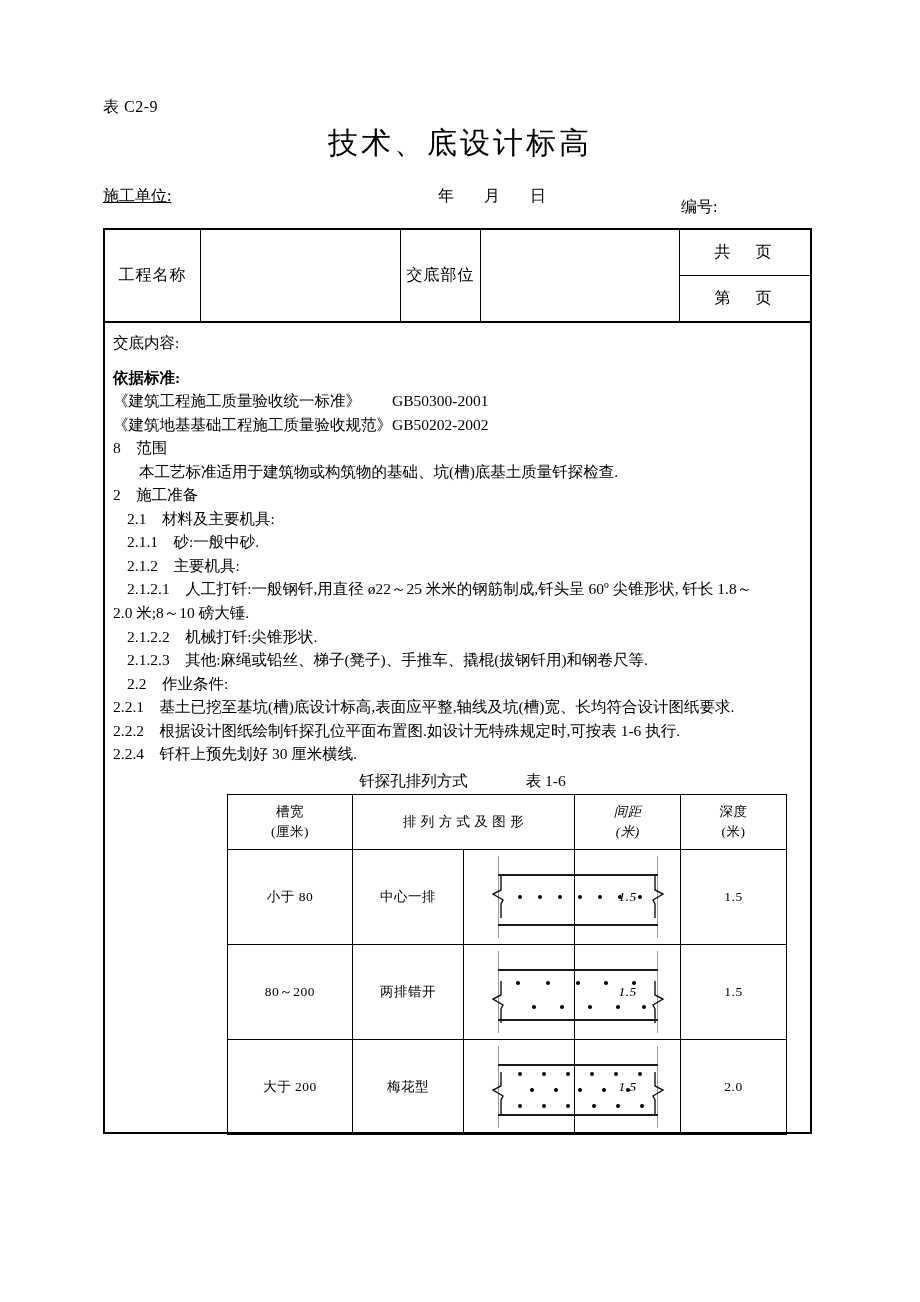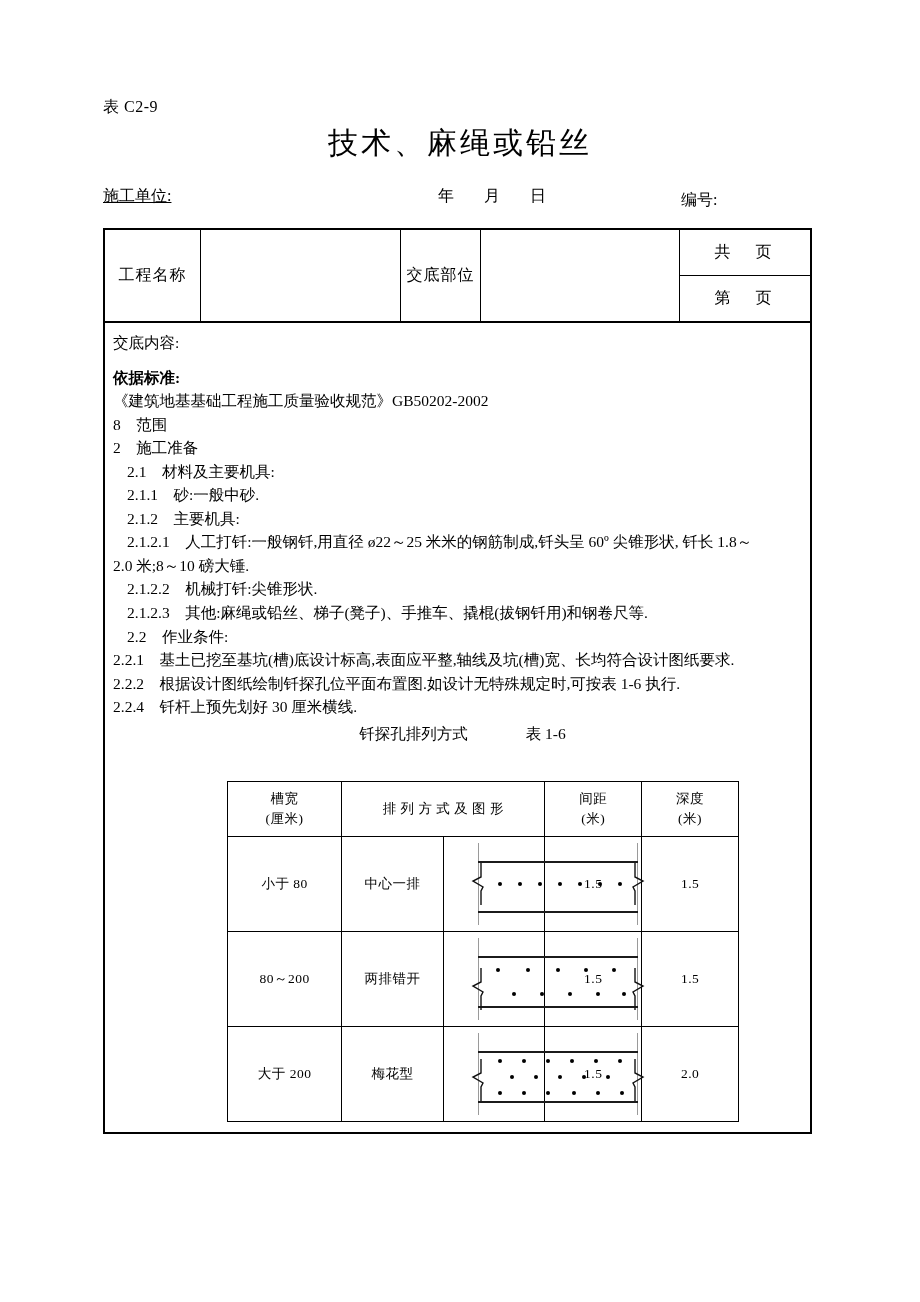--- a/index.html
+++ b/index.html
@@ -46,21 +46,21 @@
     position: absolute;
     left: 103px;
     top: 186px;
     width: 710px;
     height: 24px;
     font-size: 16px;
   }
   .meta-unit { position: absolute; left: 0; top: 0; text-decoration: underline; }
   .meta-date { position: absolute; left: 335px; top: 0; letter-spacing: 1px; }
   .meta-date span { display: inline-block; width: 46px; }
-  .meta-num  { position: absolute; left: 578px; top: 4px; }
+  .meta-num  { position: absolute; left: 578px; top: 11px; }
 
   
   .outer {
     position: absolute;
     left: 103px;
     top: 228px;
     width: 709px;
     height: 906px;
     border: 2px solid #000;
     box-sizing: border-box;
@@ -129,41 +129,41 @@
     font-size: 15.5px;
     margin-top: 3px;
     margin-bottom: 2px;
     padding-left: 10px;
   }
   .tbl-caption .cap-no { display: inline-block; margin-left: 58px; }
 
   .inner {
     position: absolute;
     left: 122px;
-    top: 551px;
-    width: 512px;
+    top: 564px;
+    width: 560px;
     border-collapse: collapse;
     table-layout: fixed;
   }
   .inner td {
     border: 1px solid #000;
     font-size: 13.5px;
     text-align: center;
     vertical-align: middle;
     padding: 0;
     letter-spacing: 0.5px;
   }
   .inner .hd {
     height: 54px;
     line-height: 1.45;
   }
   .col-w  { width: 58px; }
   .col-m  { width: 104px; }
   .col-g  { width: 228px; }
-  .col-s  { width: 49px; }
+  .col-s  { width: 49px; font-style: italic; }
   .col-d  { width: 49px; }
 
   .row-d td { height: 94px; }
 
   
   .diagram {
     position: relative;
     width: 228px;
     height: 94px;
   }
@@ -212,21 +212,21 @@
   
   .tail-space { height: 1px; }
 </style>
 </head>
 <body>
 
 <div class="page">
 
   <div class="form-no">表 C2-9</div>
 
-  <div class="doc-title">技术、麻绳或铅丝</div>
+  <div class="doc-title">技术、底设计标高</div>
 
   <div class="meta-row">
     <div class="meta-unit">施工单位:</div>
     <div class="meta-date">
       <span>年</span><span>月</span><span>日</span>
     </div>
     <div class="meta-num">编号:</div>
   </div>
 
   <div class="outer">
@@ -246,23 +246,25 @@
             <span class="unit">页</span>
         </div>
       </div>
     </div>
 
     <div class="body-area">
 
       <div class="ln">交底内容:</div>
       <div class="gap-sm"></div>
       <div class="ln bold">依据标准:</div>
+      <div class="ln">《建筑工程施工质量验收统一标准》　　GB50300-2001</div>
       <div class="ln">《建筑地基基础工程施工质量验收规范》GB50202-2002</div>
 
       <div class="ln">8　范围</div>
+      <div class="ln i2">本工艺标准适用于建筑物或构筑物的基础、坑(槽)底基土质量钎探检查.</div>
       <div class="ln">2　施工准备</div>
       <div class="ln i1">2.1　材料及主要机具:</div>
       <div class="ln i1">2.1.1　砂:一般中砂.</div>
       <div class="ln i1">2.1.2　主要机具:</div>
       <div class="ln i1">2.1.2.1　人工打钎:一般钢钎,用直径 ø22～25 米米的钢筋制成,钎头呈 60º 尖锥形状, 钎长 1.8～</div>
       <div class="ln">2.0 米;8～10 磅大锤.</div>
       <div class="ln i1">2.1.2.2　机械打钎:尖锥形状.</div>
       <div class="ln i1">2.1.2.3　其他:麻绳或铅丝、梯子(凳子)、手推车、撬棍(拔钢钎用)和钢卷尺等.</div>
       <div class="ln i1">2.2　作业条件:</div>
       <div class="ln">2.2.1　基土已挖至基坑(槽)底设计标高,表面应平整,轴线及坑(槽)宽、长均符合设计图纸要求.</div>

